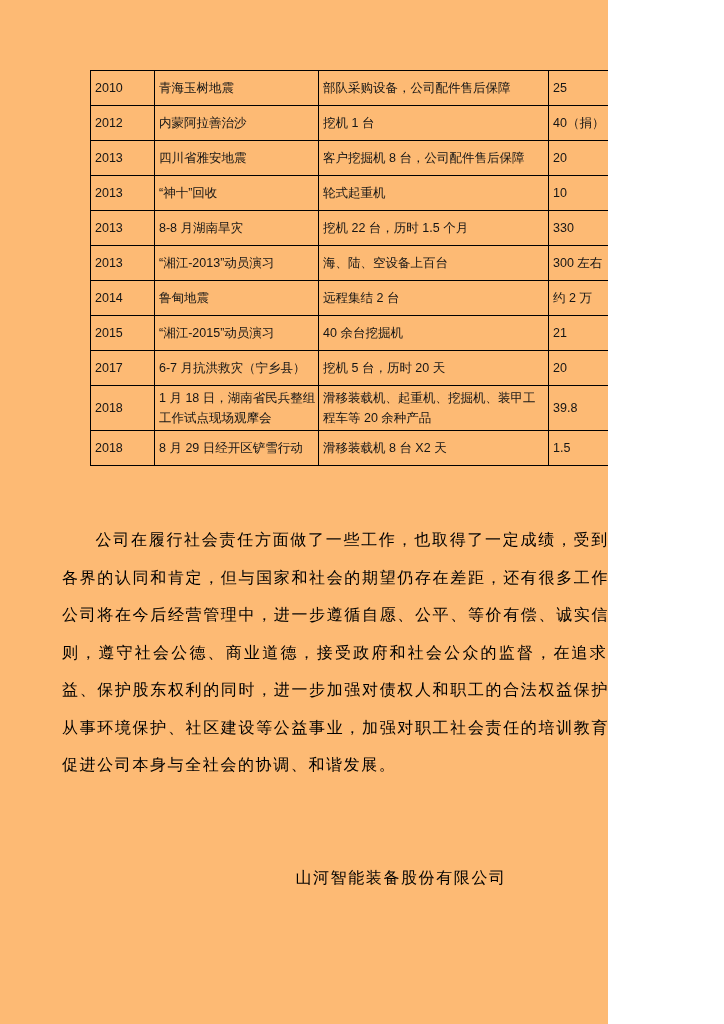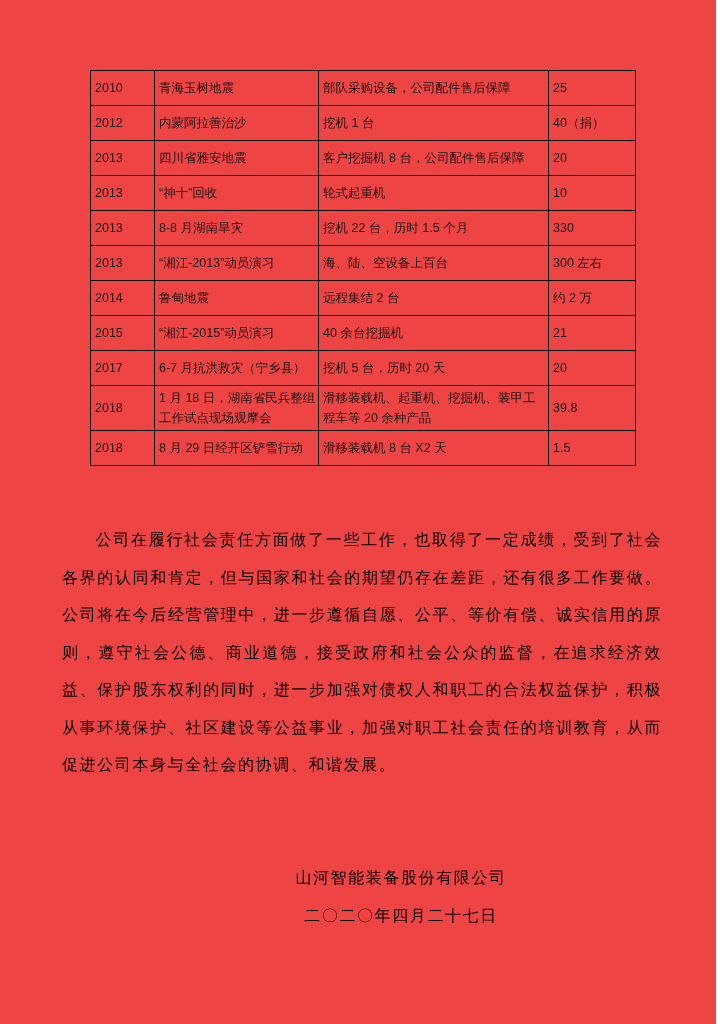--- a/index.html
+++ b/index.html
@@ -2,23 +2,23 @@
 <html><head>
 <meta charset="utf-8">
 <style>
   html, body {
     margin: 0;
     padding: 0;
     background: #ffffff;
   }
   .page {
     position: relative;
-    width: 716px;
+    width: 608px;
     height: 1024px;
-    background: #ef4444;
+    background: #fdba74;
     color: #000000;
     font-family: "Liberation Serif", serif;
     overflow: hidden;
   }
   table.donation-table {
     position: absolute;
     left: 90px;
     top: 70px;
     width: 545px;
     border-collapse: collapse;
@@ -160,15 +160,14 @@
           <td>1.5</td>
         </tr>
 
       </tbody>
   </table>
 
   <p class="body-paragraph">公司在履行社会责任方面做了一些工作，也取得了一定成绩，受到了社会各界的认同和肯定，但与国家和社会的期望仍存在差距，还有很多工作要做。公司将在今后经营管理中，进一步遵循自愿、公平、等价有偿、诚实信用的原则，遵守社会公德、商业道德，接受政府和社会公众的监督，在追求经济效益、保护股东权利的同时，进一步加强对债权人和职工的合法权益保护，积极从事环境保护、社区建设等公益事业，加强对职工社会责任的培训教育，从而促进公司本身与全社会的协调、和谐发展。</p>
 
   <div class="signature-line signature-company">山河智能装备股份有限公司</div>
 
-  <div class="signature-line signature-date">二〇二〇年四月二十七日</div>
 
 </div>
 
 </body></html>

